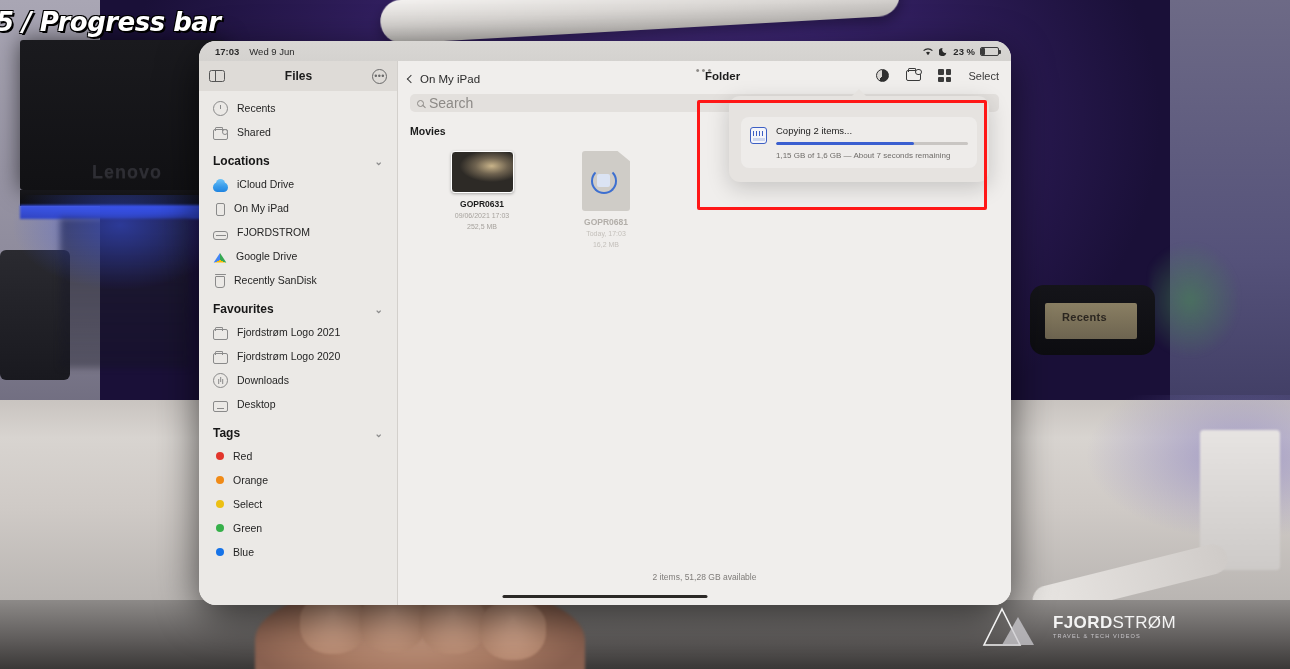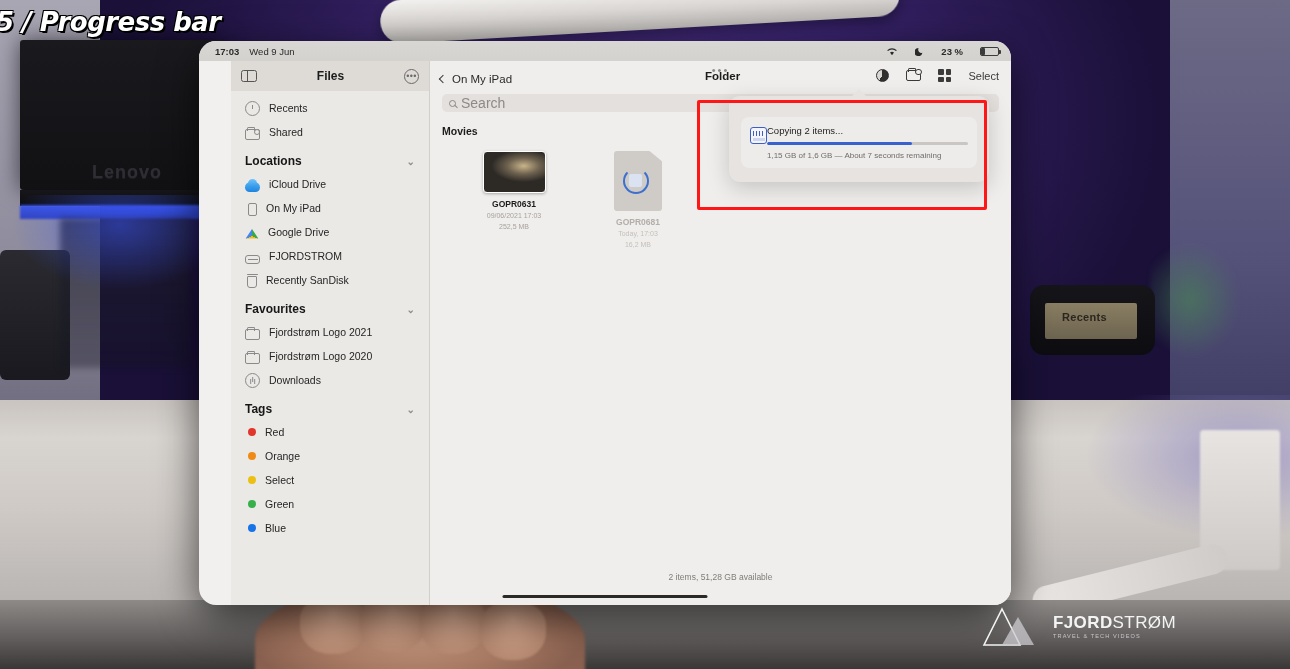--- a/index.html
+++ b/index.html
@@ -147,35 +147,35 @@
   
   .statusbar {
     position:absolute; top:0; left:0; right:0; height:20px;
     display:flex; align-items:center;
     font-size:9.5px; color:#2a2a2a; font-weight:600;
     padding:0 12px;
     background:linear-gradient(180deg,#d9d7d4,#d4d2cf);
   }
   .sb-time { margin-left:4px; }
   .sb-date { margin-left:10px; font-weight:500; }
-  .sb-right { margin-left:auto; display:flex; align-items:center; gap:17px;text-align:center; }
+  .sb-right { margin-left:auto; display:flex; align-items:center; gap:5px;text-align:center; }
   .battery {
     width:19px; height:9px; border:1px solid #3c3c3c; border-radius:2px;
     position:relative;
   }
   .battery::after {
     content:''; position:absolute; right:-3px; top:2.5px;
     width:2px; height:4px; background:#3c3c3c; border-radius:0 1px 1px 0;
   }
   .battery i {
     display:block; height:100%; background:#3c3c3c; border-radius:1px;
   }
 
   
-  .split { position:absolute; top:20px; left:0; right:0; bottom:0; display:flex;margin-left:32px; }
+  .split { position:absolute; top:20px; left:0; right:0; bottom:0; display:flex; }
 
   
   .sidebar {
     width:199px; height:100%;
     background:#ebe9e6;
     border-right:1px solid #d3d0cc;
     overflow:hidden;
   }
   .sb-header {
     height:30px; display:flex; align-items:center; padding:0 10px;
@@ -401,21 +401,21 @@
   .pop-edit { font-size:11px; color:#3a6fd4; }
   .pop-title {
     position:absolute; left:0; right:0; text-align:center;
     font-size:11.5px; font-weight:700; color:#141414;
   }
   .pop-card {
     margin-top:11px;
     background:#eeecea;
     border-radius:8px;
     padding:8px 9px;
-    display:flex; align-items:flex-start;justify-content:space-between;
+    display:flex; gap:9px; align-items:flex-start;justify-content:space-between;
   }
   .ic-movie {
     width:17px; height:17px; flex:none; margin-top:2px;
     border:1.4px solid #3d5fc4; border-radius:3px;
     background:#f4f5fa;
     position:relative; overflow:hidden;
   }
   .ic-movie::before {
     content:''; position:absolute; left:1.5px; right:1.5px; top:2.5px; height:5px;
     background:repeating-linear-gradient(90deg,#3d5fc4 0 1.4px, #f4f5fa 1.4px 3px);
@@ -539,26 +539,26 @@
           </div>
           <div class="sb-row">
             <span class="gicon ic-icloud"></span>
             <span>iCloud Drive</span>
           </div>
           <div class="sb-row">
             <span class="gicon ic-ipad"></span>
             <span>On My iPad</span>
           </div>
           <div class="sb-row">
+            <span class="gicon ic-drive"></span>
+            <span>FJORDSTROM</span>
+          </div>
+          <div class="sb-row">
             <span class="gicon ic-gdrive"></span>
             <span>Google Drive</span>
-          </div>
-          <div class="sb-row">
-            <span class="gicon ic-drive"></span>
-            <span>FJORDSTROM</span>
           </div>
           <div class="sb-row">
             <span class="gicon ic-trash"></span>
             <span>Recently SanDisk</span>
           </div>
 
           <div class="sb-group">
             <span>Favourites</span>
             <span class="chev">⌄</span>
           </div>
@@ -566,20 +566,24 @@
             <span class="gicon ic-folder"></span>
             <span>Fjordstrøm Logo 2021</span>
           </div>
           <div class="sb-row">
             <span class="gicon ic-folder"></span>
             <span>Fjordstrøm Logo 2020</span>
           </div>
           <div class="sb-row">
             <span class="gicon ic-download"></span>
             <span>Downloads</span>
+          </div>
+          <div class="sb-row">
+            <span class="gicon ic-desktop"></span>
+            <span>Desktop</span>
           </div>
 
           <div class="sb-group">
             <span>Tags</span>
             <span class="chev">⌄</span>
           </div>
           <div class="sb-row">
             <span class="tag-dot" id="tag0" style="background: rgb(226, 53, 43);"></span>
             <span>Red</span>
           </div>

